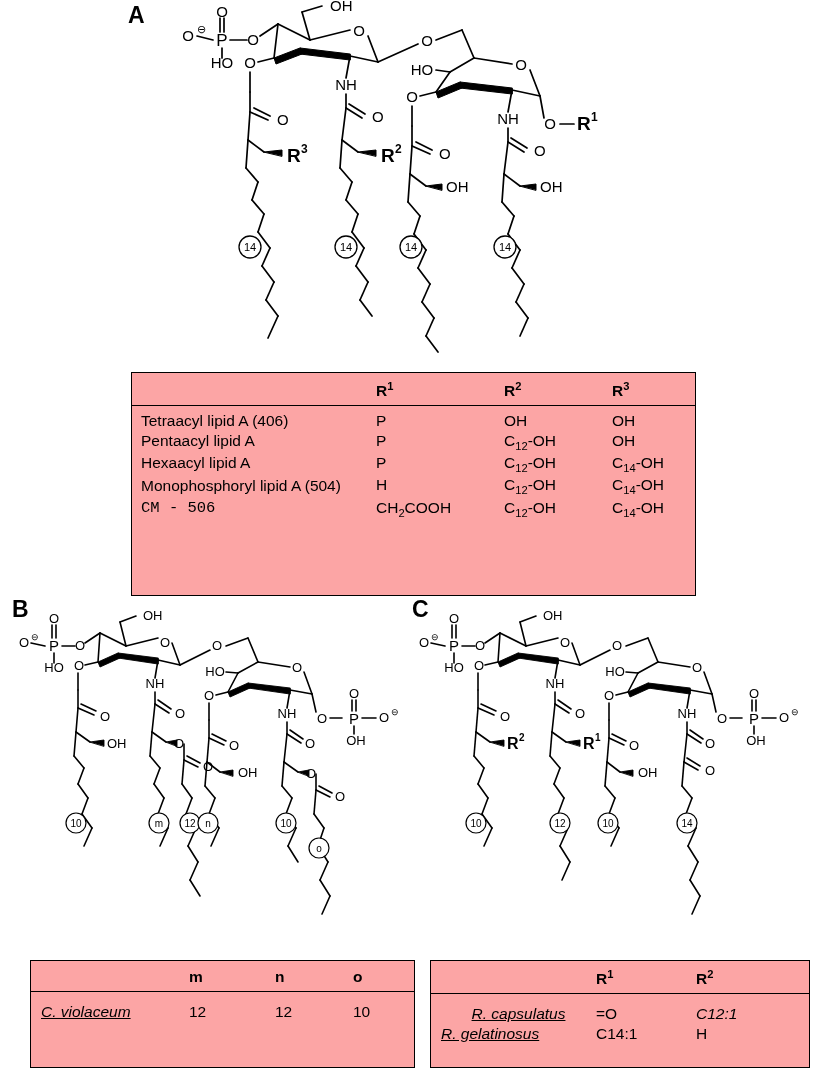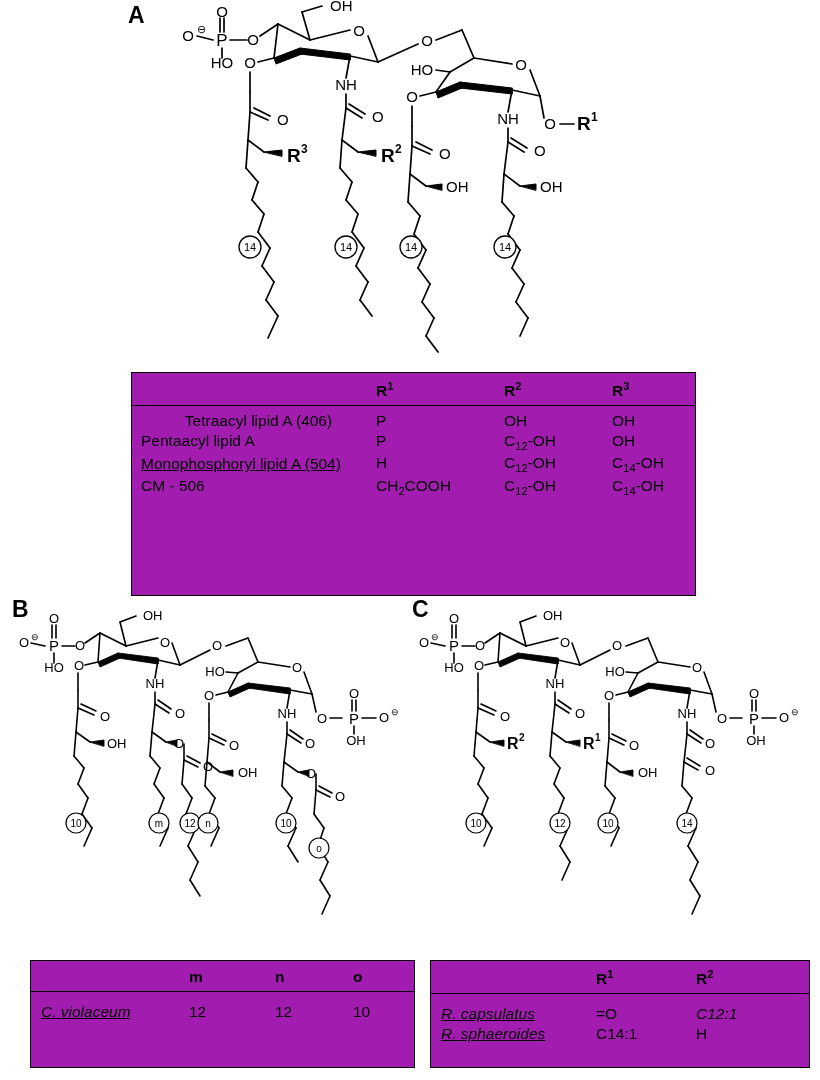--- a/index.html
+++ b/index.html
@@ -9,21 +9,21 @@
   }
   .panel-letter{
     position:absolute;font-weight:bold;font-size:23px;
     font-family:"Liberation Sans", sans-serif;line-height:1;
   }
   svg{display:block;}
   .struct{position:absolute;}
   text{font-family:"Liberation Sans", sans-serif;}
 
   
-  .tbl{position:absolute;border:1.6px solid #000;background:#a21caf;box-sizing:border-box;}
+  .tbl{position:absolute;border:1.6px solid #000;background:#fca5a5;box-sizing:border-box;}
   table{border-collapse:collapse;width:100%;font-size:15.5px;}
   table td,table th{padding:0;text-align:left;font-weight:normal;vertical-align:top;}
   .hdr td{font-weight:bold;padding-bottom:5px;padding-top:7px;}
   .hdrrow{border-bottom:1.5px solid #000;}
   sub{font-size:0.72em;}
   sup{font-size:0.72em;}
   .ital{font-style:italic;text-decoration:underline;}
   .cellpad{padding:1px 0 1px 0;}
 </style>
 </head>
@@ -200,39 +200,45 @@
 <div class="tbl" style="left:131px;top:372px;width:565px;height:224px;">
   <table>
     <tbody>
         <tr class="hdr hdrrow">
       <td style="width:235px;padding-left:9px;"></td>
       <td style="width:128px;">R<sup>1</sup></td>
       <td style="width:108px;">R<sup>2</sup></td>
       <td>R<sup>3</sup></td>
     </tr>
     <tr>
-      <td class="cellpad" style="padding-left:9px;padding-top:6px;text-align:center;">Tetraacyl lipid A (406)</td>
+      <td class="cellpad" style="padding-left:9px;padding-top:6px;">Tetraacyl lipid A (406)</td>
       <td class="cellpad" style="padding-top:6px;">P</td>
       <td class="cellpad" style="padding-top:6px;">OH</td>
       <td class="cellpad" style="padding-top:6px;">OH</td>
     </tr>
     <tr>
       <td class="cellpad" style="padding-left:9px;">Pentaacyl lipid A</td>
       <td class="cellpad">P</td>
       <td class="cellpad">C<sub>12</sub>-OH</td>
       <td class="cellpad">OH</td>
     </tr>
     <tr>
-      <td class="cellpad" style="padding-left:9px;line-height:1.32;text-decoration:underline;">Monophosphoryl lipid A (504)</td>
+      <td class="cellpad" style="padding-left:9px;">Hexaacyl lipid A</td>
+      <td class="cellpad">P</td>
+      <td class="cellpad">C<sub>12</sub>-OH</td>
+      <td class="cellpad">C<sub>14</sub>-OH</td>
+    </tr>
+    <tr>
+      <td class="cellpad" style="padding-left:9px;line-height:1.32;">Monophosphoryl lipid A (504)</td>
       <td class="cellpad">H</td>
       <td class="cellpad">C<sub>12</sub>-OH</td>
       <td class="cellpad">C<sub>14</sub>-OH</td>
     </tr>
     <tr>
-      <td class="cellpad" style="padding-left:9px;">CM - 506</td>
+      <td class="cellpad" style="padding-left:9px;font-family:Liberation Mono, monospace;">CM - 506</td>
       <td class="cellpad">CH<sub>2</sub>COOH</td>
       <td class="cellpad">C<sub>12</sub>-OH</td>
       <td class="cellpad">C<sub>14</sub>-OH</td>
     </tr>
   </tbody>
     </table>
 </div>
 
 <div class="panel-letter" style="left:12px;top:598px;">B</div>
 
@@ -587,24 +593,24 @@
 
 <div class="tbl" style="left:430px;top:960px;width:380px;height:108px;">
   <table>
     <tbody>
         <tr class="hdr hdrrow">
       <td style="width:155px;padding-left:10px;"></td>
       <td style="width:100px;">R<sup>1</sup></td>
       <td>R<sup>2</sup></td>
     </tr>
     <tr>
-      <td class="cellpad ital" style="padding-left:10px;padding-top:11px;">R. capsulatus</td>
+      <td class="cellpad ital" style="padding-left:10px;padding-top:11px;text-align:center;">R. capsulatus</td>
       <td class="cellpad" style="padding-top:11px;">=O</td>
       <td class="cellpad" style="padding-top:11px;font-style:italic;">C12:1</td>
     </tr>
     <tr>
-      <td class="cellpad ital" style="padding-left:10px;">R. sphaeroides</td>
+      <td class="cellpad ital" style="padding-left:10px;">R. gelatinosus</td>
       <td class="cellpad">C14:1</td>
       <td class="cellpad">H</td>
     </tr>
   </tbody>
     </table>
 </div>
 
 </body></html>

